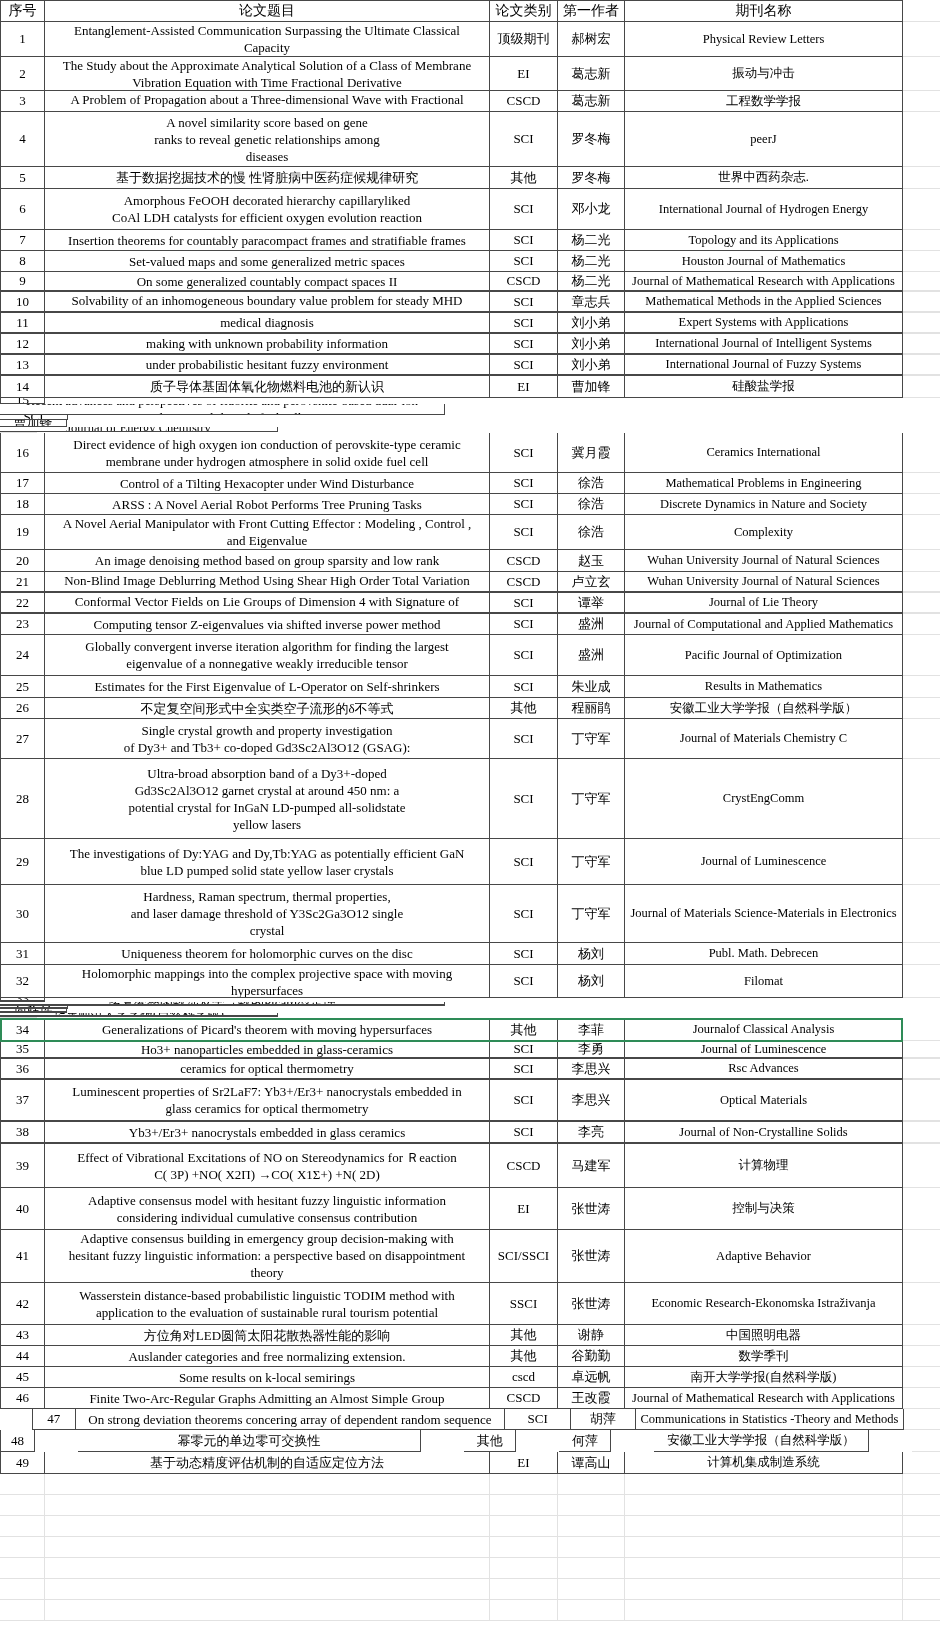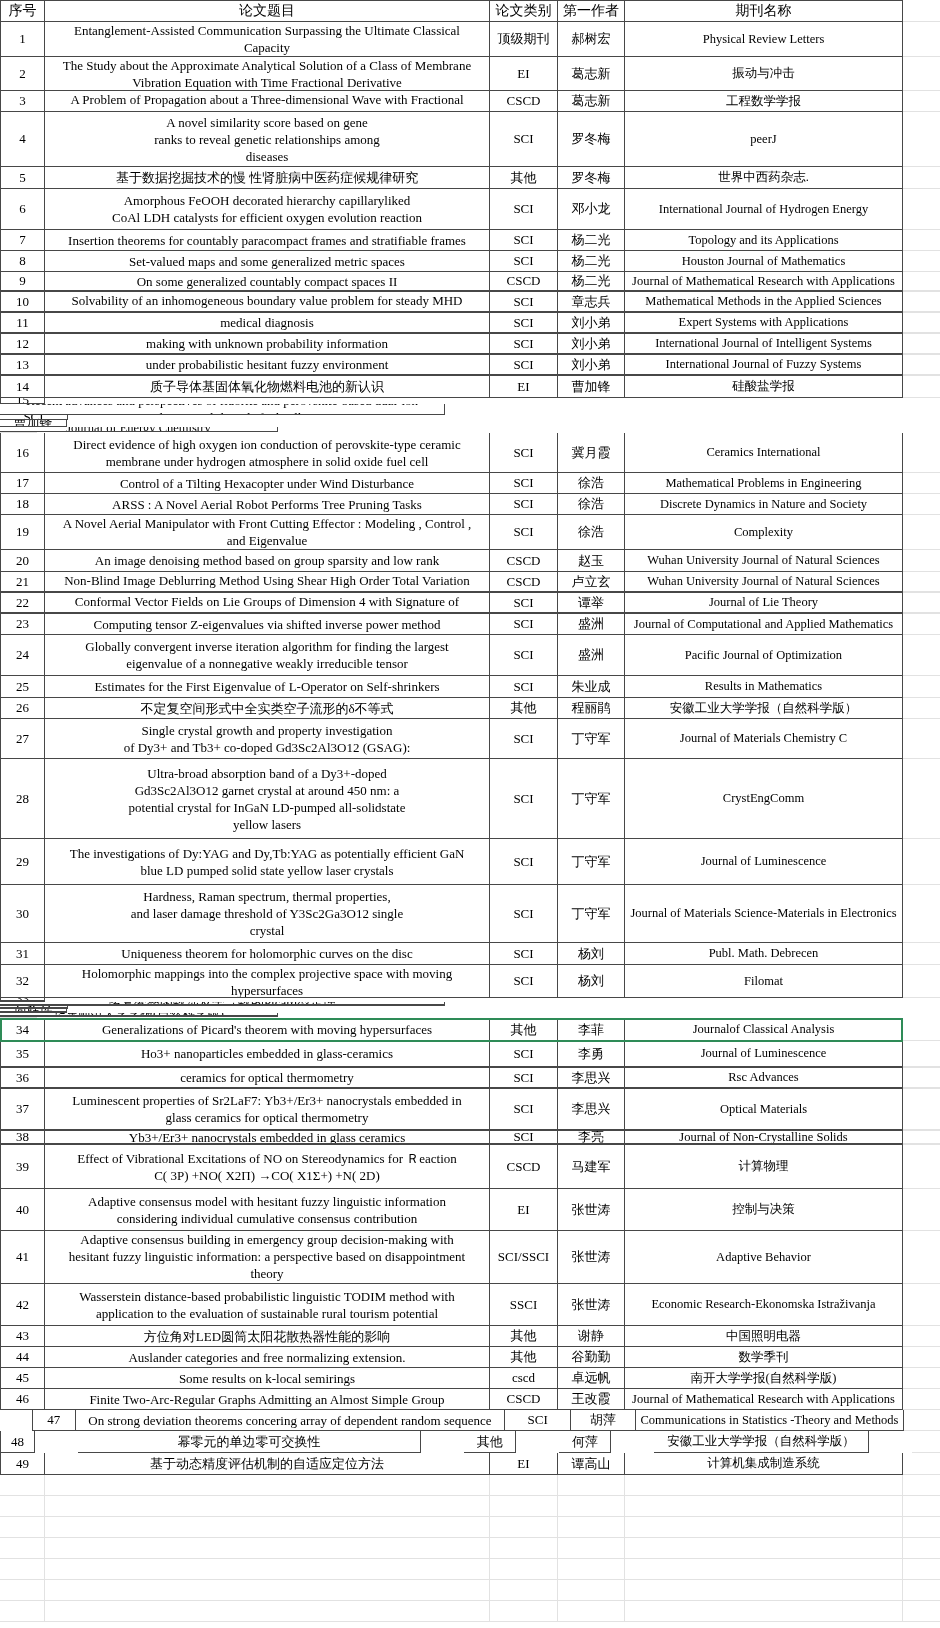--- a/index.html
+++ b/index.html
@@ -469,21 +469,21 @@
         <div class="lines">
           <div class="line">Generalizations of Picard's theorem with moving hypersurfaces</div>
         </div>
       </div>
       <div class="cell c-cat">其他</div>
       <div class="cell c-author">李菲</div>
       <div class="cell c-journal">Journalof Classical Analysis</div>
       <div class="cell c-filler"></div>
       <div class="sel-outline" style="border-color: rgb(46, 139, 87);"></div>
     </div>
-    <div class="row thickb" style="height: 27px;">
+    <div class="row thickb" style="height: 18px;">
       <div class="cell c-index">35</div>
       <div class="cell c-title">
         <div class="lines">
           <div class="line">Ho3+ nanoparticles embedded in glass-ceramics</div>
         </div>
       </div>
       <div class="cell c-cat">SCI</div>
       <div class="cell c-author">李勇</div>
       <div class="cell c-journal">Journal of Luminescence</div>
       <div class="cell c-filler"></div>
@@ -506,21 +506,21 @@
         <div class="lines">
           <div class="line">Luminescent properties of Sr2LaF7: Yb3+/Er3+ nanocrystals embedded in</div>
           <div class="line">glass ceramics for optical thermometry</div>
         </div>
       </div>
       <div class="cell c-cat">SCI</div>
       <div class="cell c-author">李思兴</div>
       <div class="cell c-journal">Optical Materials</div>
       <div class="cell c-filler"></div>
     </div>
-    <div class="row thickb" style="height: 14px;">
+    <div class="row thickb" style="height: 22px;">
       <div class="cell c-index">38</div>
       <div class="cell c-title">
         <div class="lines">
           <div class="line">Yb3+/Er3+ nanocrystals embedded in glass ceramics</div>
         </div>
       </div>
       <div class="cell c-cat">SCI</div>
       <div class="cell c-author">李亮</div>
       <div class="cell c-journal">Journal of Non-Crystalline Solids</div>
       <div class="cell c-filler"></div>

